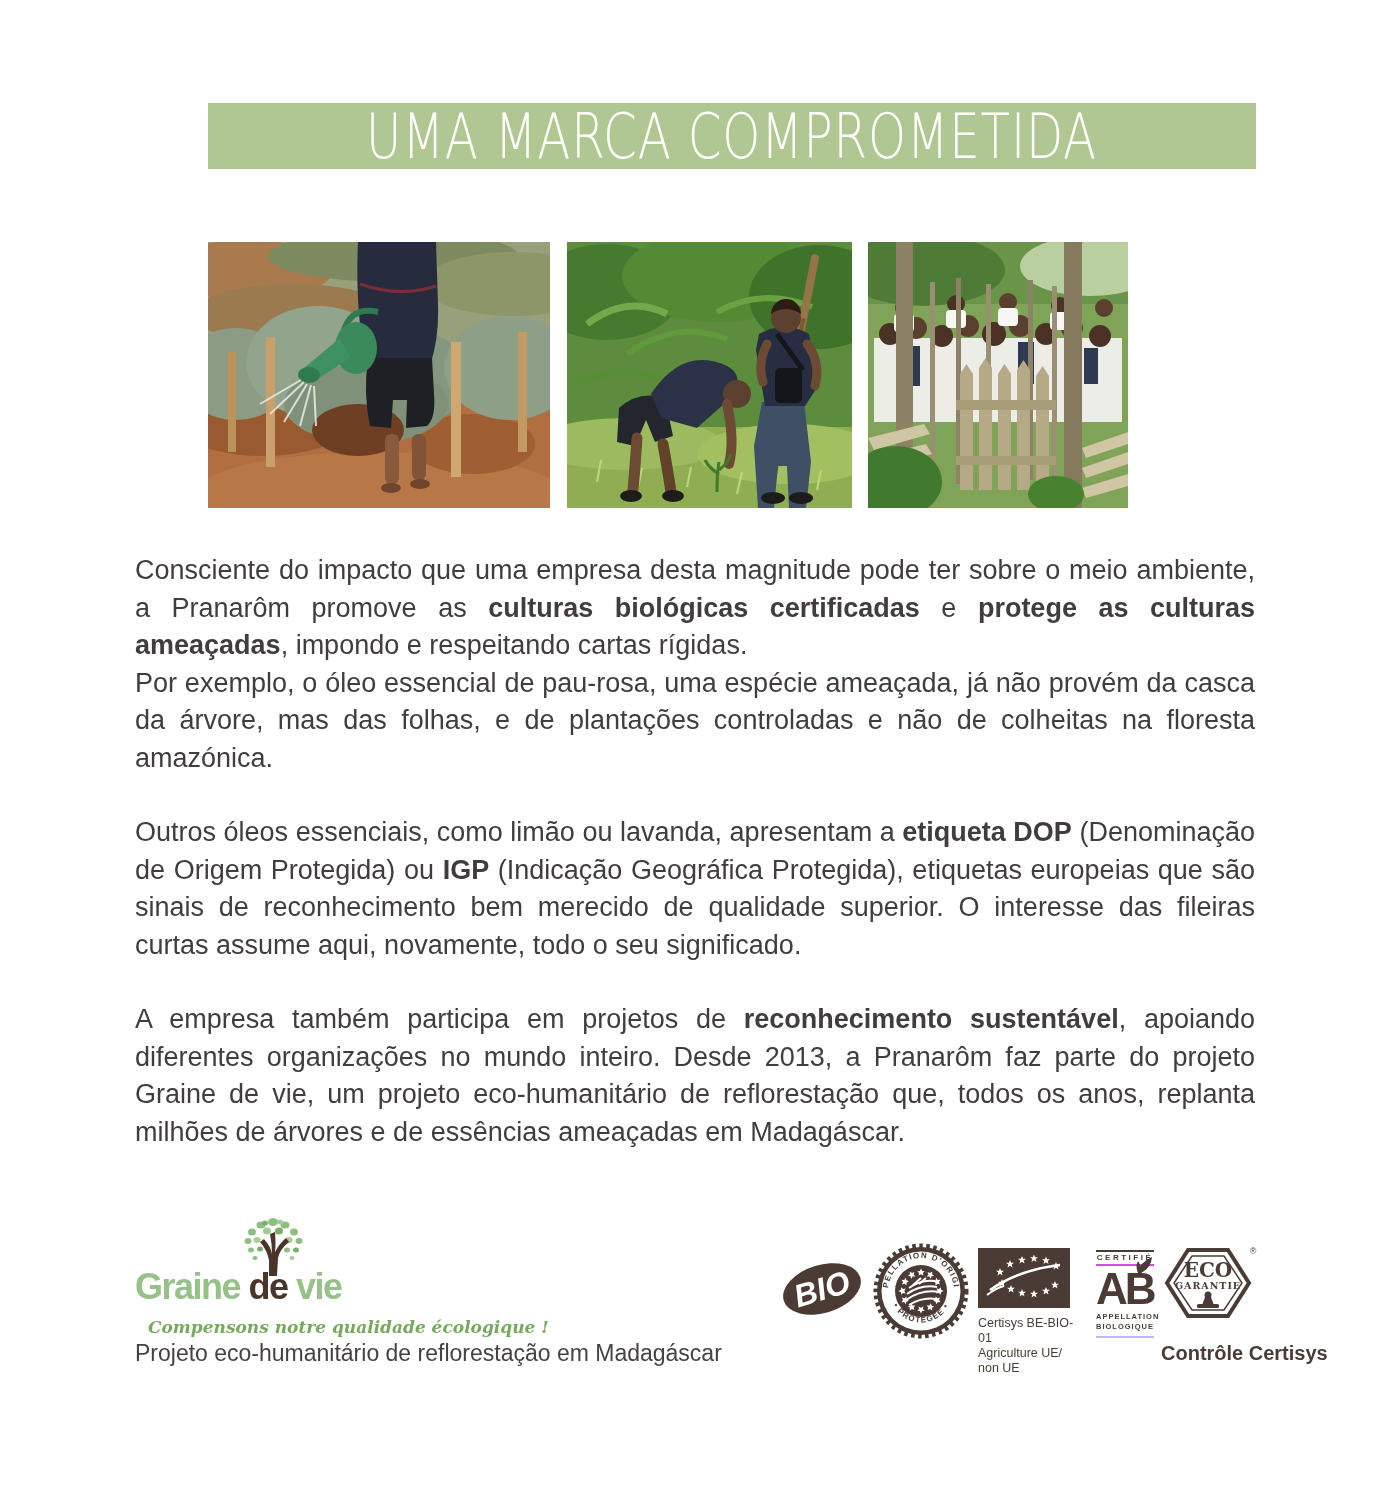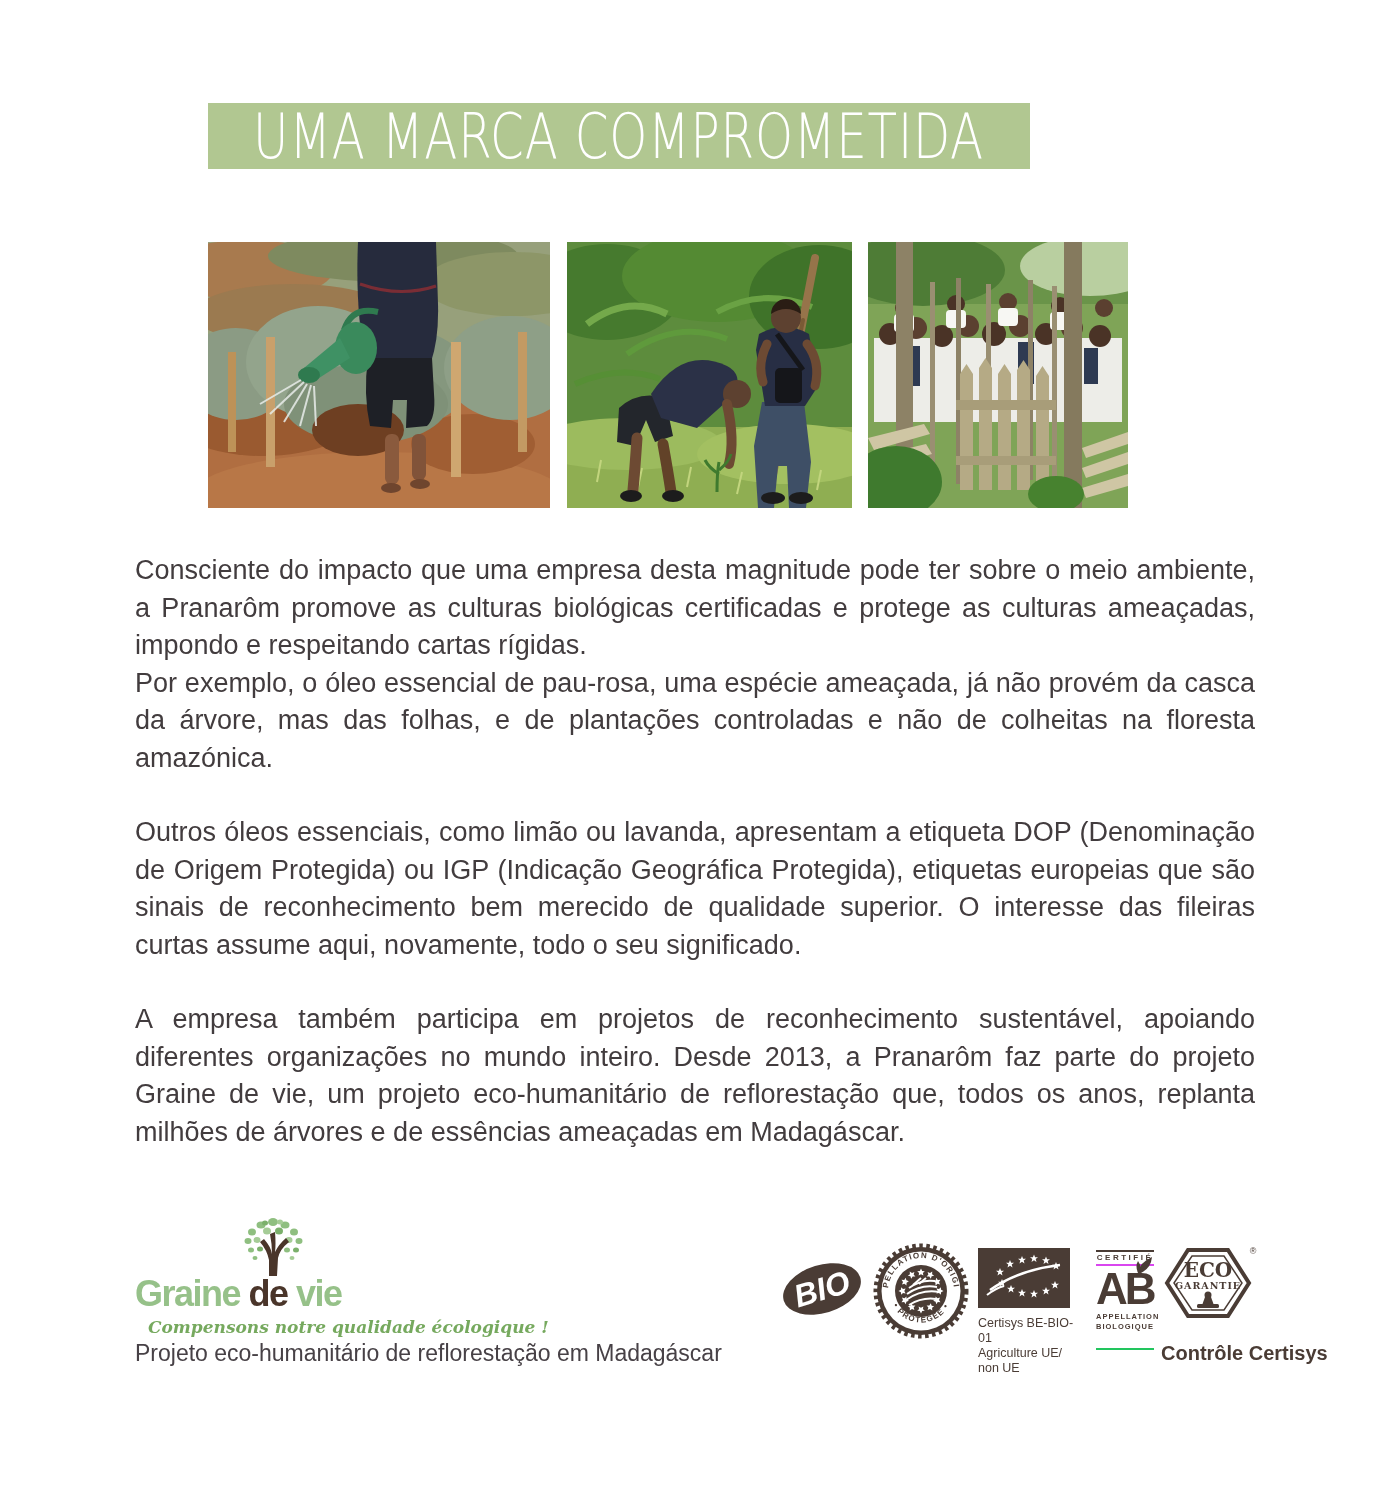--- a/index.html
+++ b/index.html
@@ -1,41 +1,41 @@
 <!DOCTYPE html>
 <html><head>
 <meta charset="utf-8">
 <style>
   html,body{margin:0;padding:0;background:#ffffff;}
   #page{position:relative;width:1390px;height:1510px;background:#ffffff;overflow:hidden;
         font-family:"Liberation Sans",sans-serif;color:#423c3e;}
 
   
-  .banner{position:absolute;left:208px;top:103px;width:822px;height:66px;background:#b1c791;
+  .banner{position:absolute;left:208px;top:103px;width:1048px;height:66px;background:#b1c791;
           display:flex;align-items:center;justify-content:center;}
   .banner h1{margin:0;color:#ffffff;font-size:62px;font-weight:200;white-space:nowrap;
              font-family:"DejaVu Sans","Liberation Sans",sans-serif;
              transform:scaleX(0.78);letter-spacing:1px;}
 
   
   .photo{position:absolute;top:242px;height:266px;overflow:hidden;background:#7e9a62;}
   #photo1{left:208px;width:342px;}
   #photo2{left:567px;width:285px;}
   #photo3{left:868px;width:260px;}
   .photo svg{display:block;width:100%;height:100%;}
 
   
   .article{position:absolute;left:135px;top:552px;width:1120px;
            font-size:27px;line-height:37.5px;text-align:justify;color:#423c3e;}
   .article p{margin:0 0 37px 0;}
-  .article b{font-weight:normal;margin-top:16px;}
+  .article b{font-weight:bold;margin-top:16px;}
 
   
   .gdv{position:absolute;left:135px;top:1208px;width:330px;height:140px;}
-  .gdv-text{position:absolute;left:0;top:65px;font-size:36px;font-weight:bold;
+  .gdv-text{position:absolute;left:0;top:58px;font-size:36px;font-weight:bold;
             letter-spacing:-1.5px;white-space:nowrap;}
   .gdv-green{color:#96c189;}
   .gdv-brown{color:#4a352a;}
   .gdv-tree{position:absolute;left:104px;top:6px;width:68px;height:62px;}
   .gdv-tagline{position:absolute;left:13px;top:109px;font-family:"DejaVu Serif",serif;
                font-style:italic;font-weight:bold;font-size:17px;color:#76a95e;white-space:nowrap;}
   .footer-caption{position:absolute;left:135px;top:1340px;font-size:23px;color:#474146;}
 
   
   .certs{position:absolute;left:780px;top:1240px;width:490px;height:112px;color:#4a3c35;}
@@ -44,21 +44,21 @@
   #cert-aop{left:93px;top:3px;}
   #cert-eu{left:198px;top:8px;width:108px;text-align:left;}
   .eu-caption{font-size:12.5px;line-height:15px;color:#4a3c35;margin-top:4px;}
   #cert-ab{left:316px;top:10px;width:58px;}
   .ab-header{font-size:8px;font-weight:bold;letter-spacing:2.5px;text-align:center;
              border-top:2px solid #4a3c35;border-bottom:2px solid #d946ef;padding:1px 0 2px 0;}
   .ab-letters{position:relative;font-size:44px;font-weight:bold;letter-spacing:-3px;
               line-height:46px;color:#4a3c35;}
   .ab-leaf{position:absolute;right:0px;top:-9px;width:18px;height:16px;}
   .ab-line{font-size:7.5px;font-weight:bold;letter-spacing:1px;text-align:center;line-height:10px;}
-  .ab-line2{border-bottom:2px solid #22c55e;padding-bottom:16px;}
+  .ab-line2{border-bottom:2px solid #c4b5fd;padding-bottom:4px;}
   #cert-eco{left:381px;top:4px;width:100px;text-align:center;}
   .eco-caption{font-size:20px;font-weight:bold;margin-top:16px;white-space:nowrap;}
 </style>
 </head>
 <body>
 
 <div id="page">
 
   <div class="banner">
     <h1>UMA MARCA COMPROMETIDA</h1>

